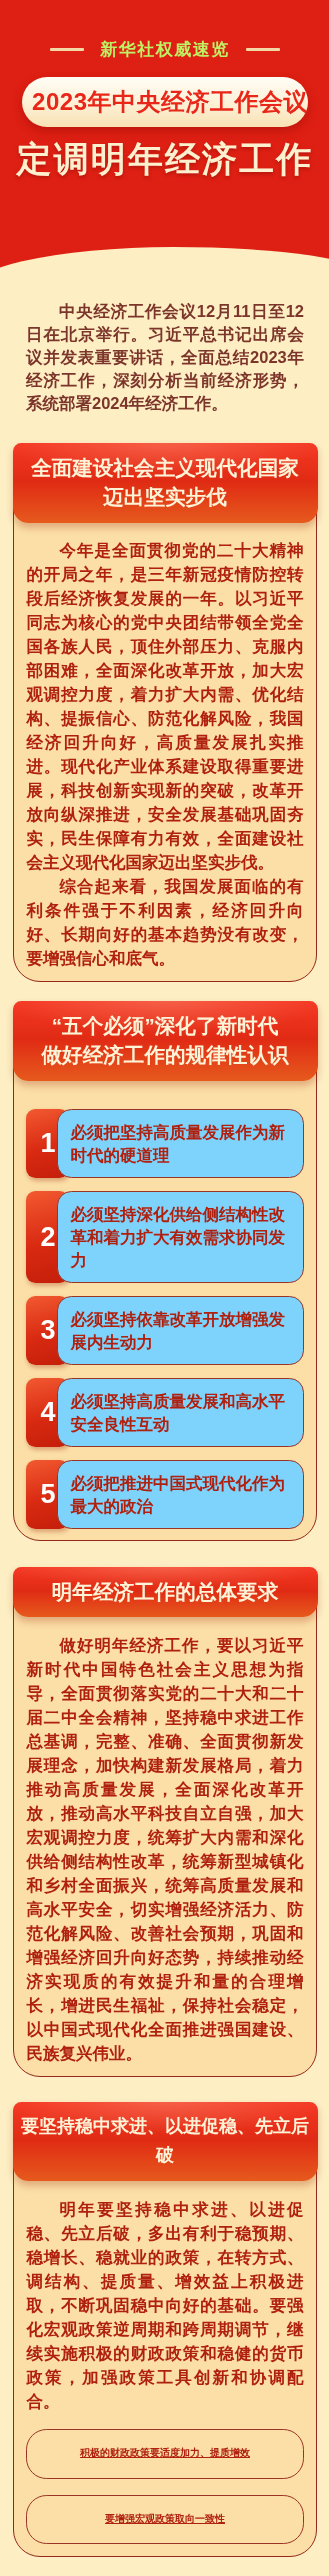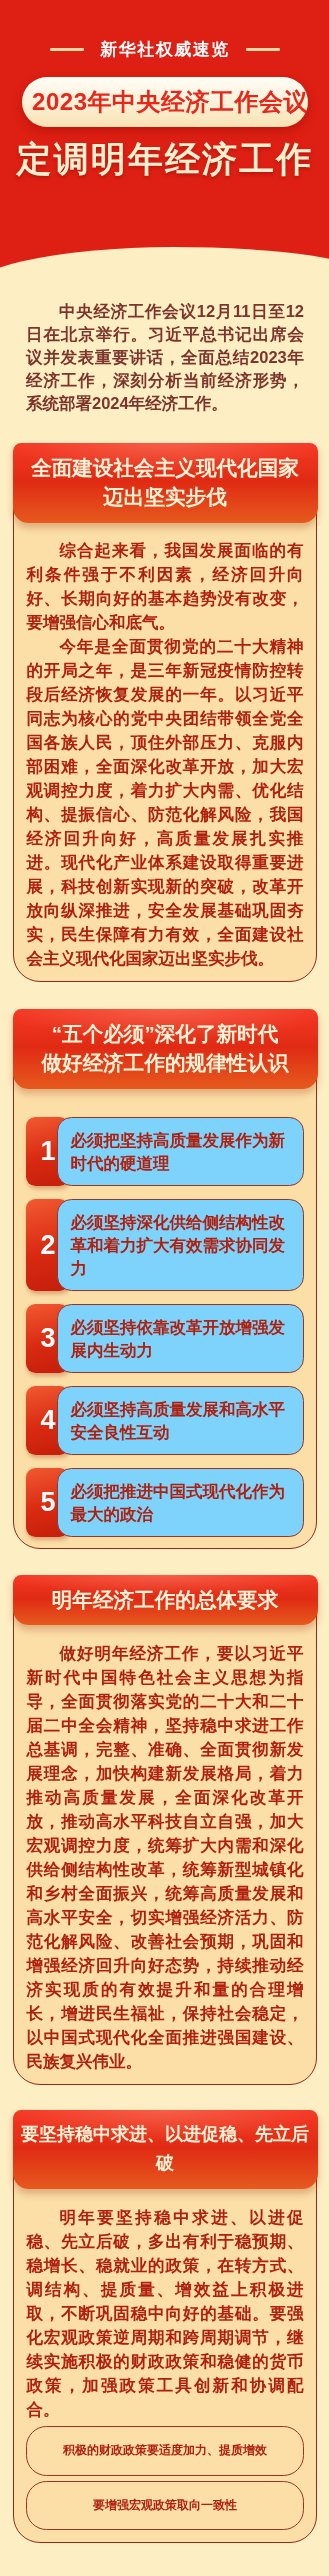--- a/index.html
+++ b/index.html
@@ -11,40 +11,40 @@
   .hero{position:relative;height:278px;
     background:
       radial-gradient(80% 55% at 50% -6%, rgba(255,214,140,.50) 0%, rgba(255,214,140,0) 55%),
       radial-gradient(120% 95% at 12% 112%, #a90c06 0%, rgba(169,12,6,0) 55%),
       radial-gradient(120% 95% at 88% 112%, #b00e07 0%, rgba(176,14,7,0) 55%),
       linear-gradient(180deg,#ed2d1e 0%,#e3231ا 40%,#e02015 60%,#d2180e 100%);
     background-color:#de1f13;}
   .hero::after{content:"";position:absolute;left:-12%;bottom:-17.5px;width:124%;height:49px;
     background:#fdeec3;border-radius:52% 48% 0 0/49px 30px 0 0;}
   .kicker{display:flex;justify-content:center;align-items:center;gap:16px;
-    padding-top:38px;font-size:17px;font-weight:700;letter-spacing:1.5px;color:#ffffff;}
+    padding-top:38px;font-size:17px;font-weight:700;letter-spacing:1.5px;color:#bef264;}
   .kicker-dash{width:34px;height:2.1px;background:#f3d7a4;border-radius:1px;}
   .title-pill{width:286px;height:50px;margin:15.5px auto 0;
     background:linear-gradient(180deg,#fffdf6 0%,#fdf0d5 55%,#f8e2b4 100%);
     border-radius:26px;display:flex;align-items:center;justify-content:flex-end;
     font-size:24px;font-weight:900;letter-spacing:0.5px;color:#e8271a;
     box-shadow:0 4.1px 9.3px rgba(140,8,4,.38);}
   .subtitle{margin-top:9.3px;text-align:center;font-size:35px;font-weight:900;letter-spacing:2.1px;
     font-family:"Liberation Serif","DejaVu Serif",serif;color:#fdf0cf;
     text-shadow:0 1.5px 3.6px rgba(120,10,5,.4);}
 
   
   .intro{width:278px;margin:21.6px auto 0;font-size:16.5px;line-height:23px;
     font-weight:700;color:#7c352b;text-align:justify;}
   .indent{text-indent:2em;margin:0;}
 
   
   .card{width:304px;margin:0 auto;background:#fbdfa6;border:1.5px solid #93291d;
     border-radius:27px;position:relative;box-sizing:border-box;}
-  .s1{margin-top:29px}.s2{margin-top:27px}.s3{margin-top:26px}
+  .s1{margin-top:29px}.s2{margin-top:19px}.s3{margin-top:26px}
   .s4{margin-top:25px}
   .ribbon{position:relative;margin:-1.5px -1.5px 0;border-radius:8.2px 8.2px 15.5px 15.5px;
     padding:10.3px 7.2px 11.3px;text-align:center;color:#fdf4d8;font-weight:900;
     font-size:20.6px;line-height:29px;
     background:
       radial-gradient(120% 90% at 50% 0%, rgba(255,235,200,.22) 0%, rgba(255,235,200,0) 45%),
       linear-gradient(180deg,#f53723 0%,#e02b14 48%,#e65a1d 100%);
     box-shadow:0 4.6px 7.7px rgba(150,25,8,.25);}
   .ribbon.tight{font-size:18px;}
   .rl{display:block;}
@@ -60,23 +60,23 @@
     background:linear-gradient(165deg,#f25a31 0%,#d92a12 55%,#c41e0a 100%);
     color:#ffffff;font-size:27px;font-weight:900;
     display:flex;align-items:center;justify-content:center;
     box-shadow:1px 2.6px 4.6px rgba(150,25,8,.3);}
   .ibox{flex:1;position:relative;z-index:1;margin-left:-12.4px;min-height:43px;
     border:1.5px solid #9c3425;border-radius:14.4px;background:#7dd3fc;
     padding:10.3px 12.4px;display:flex;align-items:center;
     font-size:16.5px;line-height:23px;font-weight:700;color:#b0200f;}
 
   
-  .pill{border:1.5px solid #9c3425;border-radius:20.6px;margin-top:5px;
+  .pill{border:1.5px solid #9c3425;border-radius:20.6px;margin-top:16px;
     padding:12.4px 13.4px;display:flex;align-items:center;min-height:23px;
-    font-size:12px;line-height:20.6px;font-weight:700;color:#b0200f;}
+    font-size:10px;line-height:20.6px;font-weight:700;color:#b0200f;text-decoration:underline;}
   .pill.center{justify-content:center;text-align:center;}
 </style>
 </head>
 <body>
 
 <div class="page">
 
   <header class="hero">
     <div class="kicker">
       <span class="kicker-dash"></span>
@@ -92,22 +92,22 @@
   <div class="intro">
     <p class="indent">中央经济工作会议12月11日至12日在北京举行。习近平总书记出席会议并发表重要讲话，全面总结2023年经济工作，深刻分析当前经济形势，系统部署2024年经济工作。</p>
   </div>
 
   <section class="card s1">
     <div class="ribbon">
       <span class="rl">全面建设社会主义现代化国家</span>
       <span class="rl">迈出坚实步伐</span>
     </div>
     <div class="card-body">
+      <p class="para">今年是全面贯彻党的二十大精神的开局之年，是三年新冠疫情防控转段后经济恢复发展的一年。以习近平同志为核心的党中央团结带领全党全国各族人民，顶住外部压力、克服内部困难，全面深化改革开放，加大宏观调控力度，着力扩大内需、优化结构、提振信心、防范化解风险，我国经济回升向好，高质量发展扎实推进。现代化产业体系建设取得重要进展，科技创新实现新的突破，改革开放向纵深推进，安全发展基础巩固夯实，民生保障有力有效，全面建设社会主义现代化国家迈出坚实步伐。</p>
       <p class="para">综合起来看，我国发展面临的有利条件强于不利因素，经济回升向好、长期向好的基本趋势没有改变，要增强信心和底气。</p>
-      <p class="para">今年是全面贯彻党的二十大精神的开局之年，是三年新冠疫情防控转段后经济恢复发展的一年。以习近平同志为核心的党中央团结带领全党全国各族人民，顶住外部压力、克服内部困难，全面深化改革开放，加大宏观调控力度，着力扩大内需、优化结构、提振信心、防范化解风险，我国经济回升向好，高质量发展扎实推进。现代化产业体系建设取得重要进展，科技创新实现新的突破，改革开放向纵深推进，安全发展基础巩固夯实，民生保障有力有效，全面建设社会主义现代化国家迈出坚实步伐。</p>
     </div>
   </section>
 
   <section class="card s2">
     <div class="ribbon">
       <span class="rl">“五个必须”深化了新时代</span>
       <span class="rl">做好经济工作的规律性认识</span>
     </div>
     <div class="card-body">
       <div class="item">

